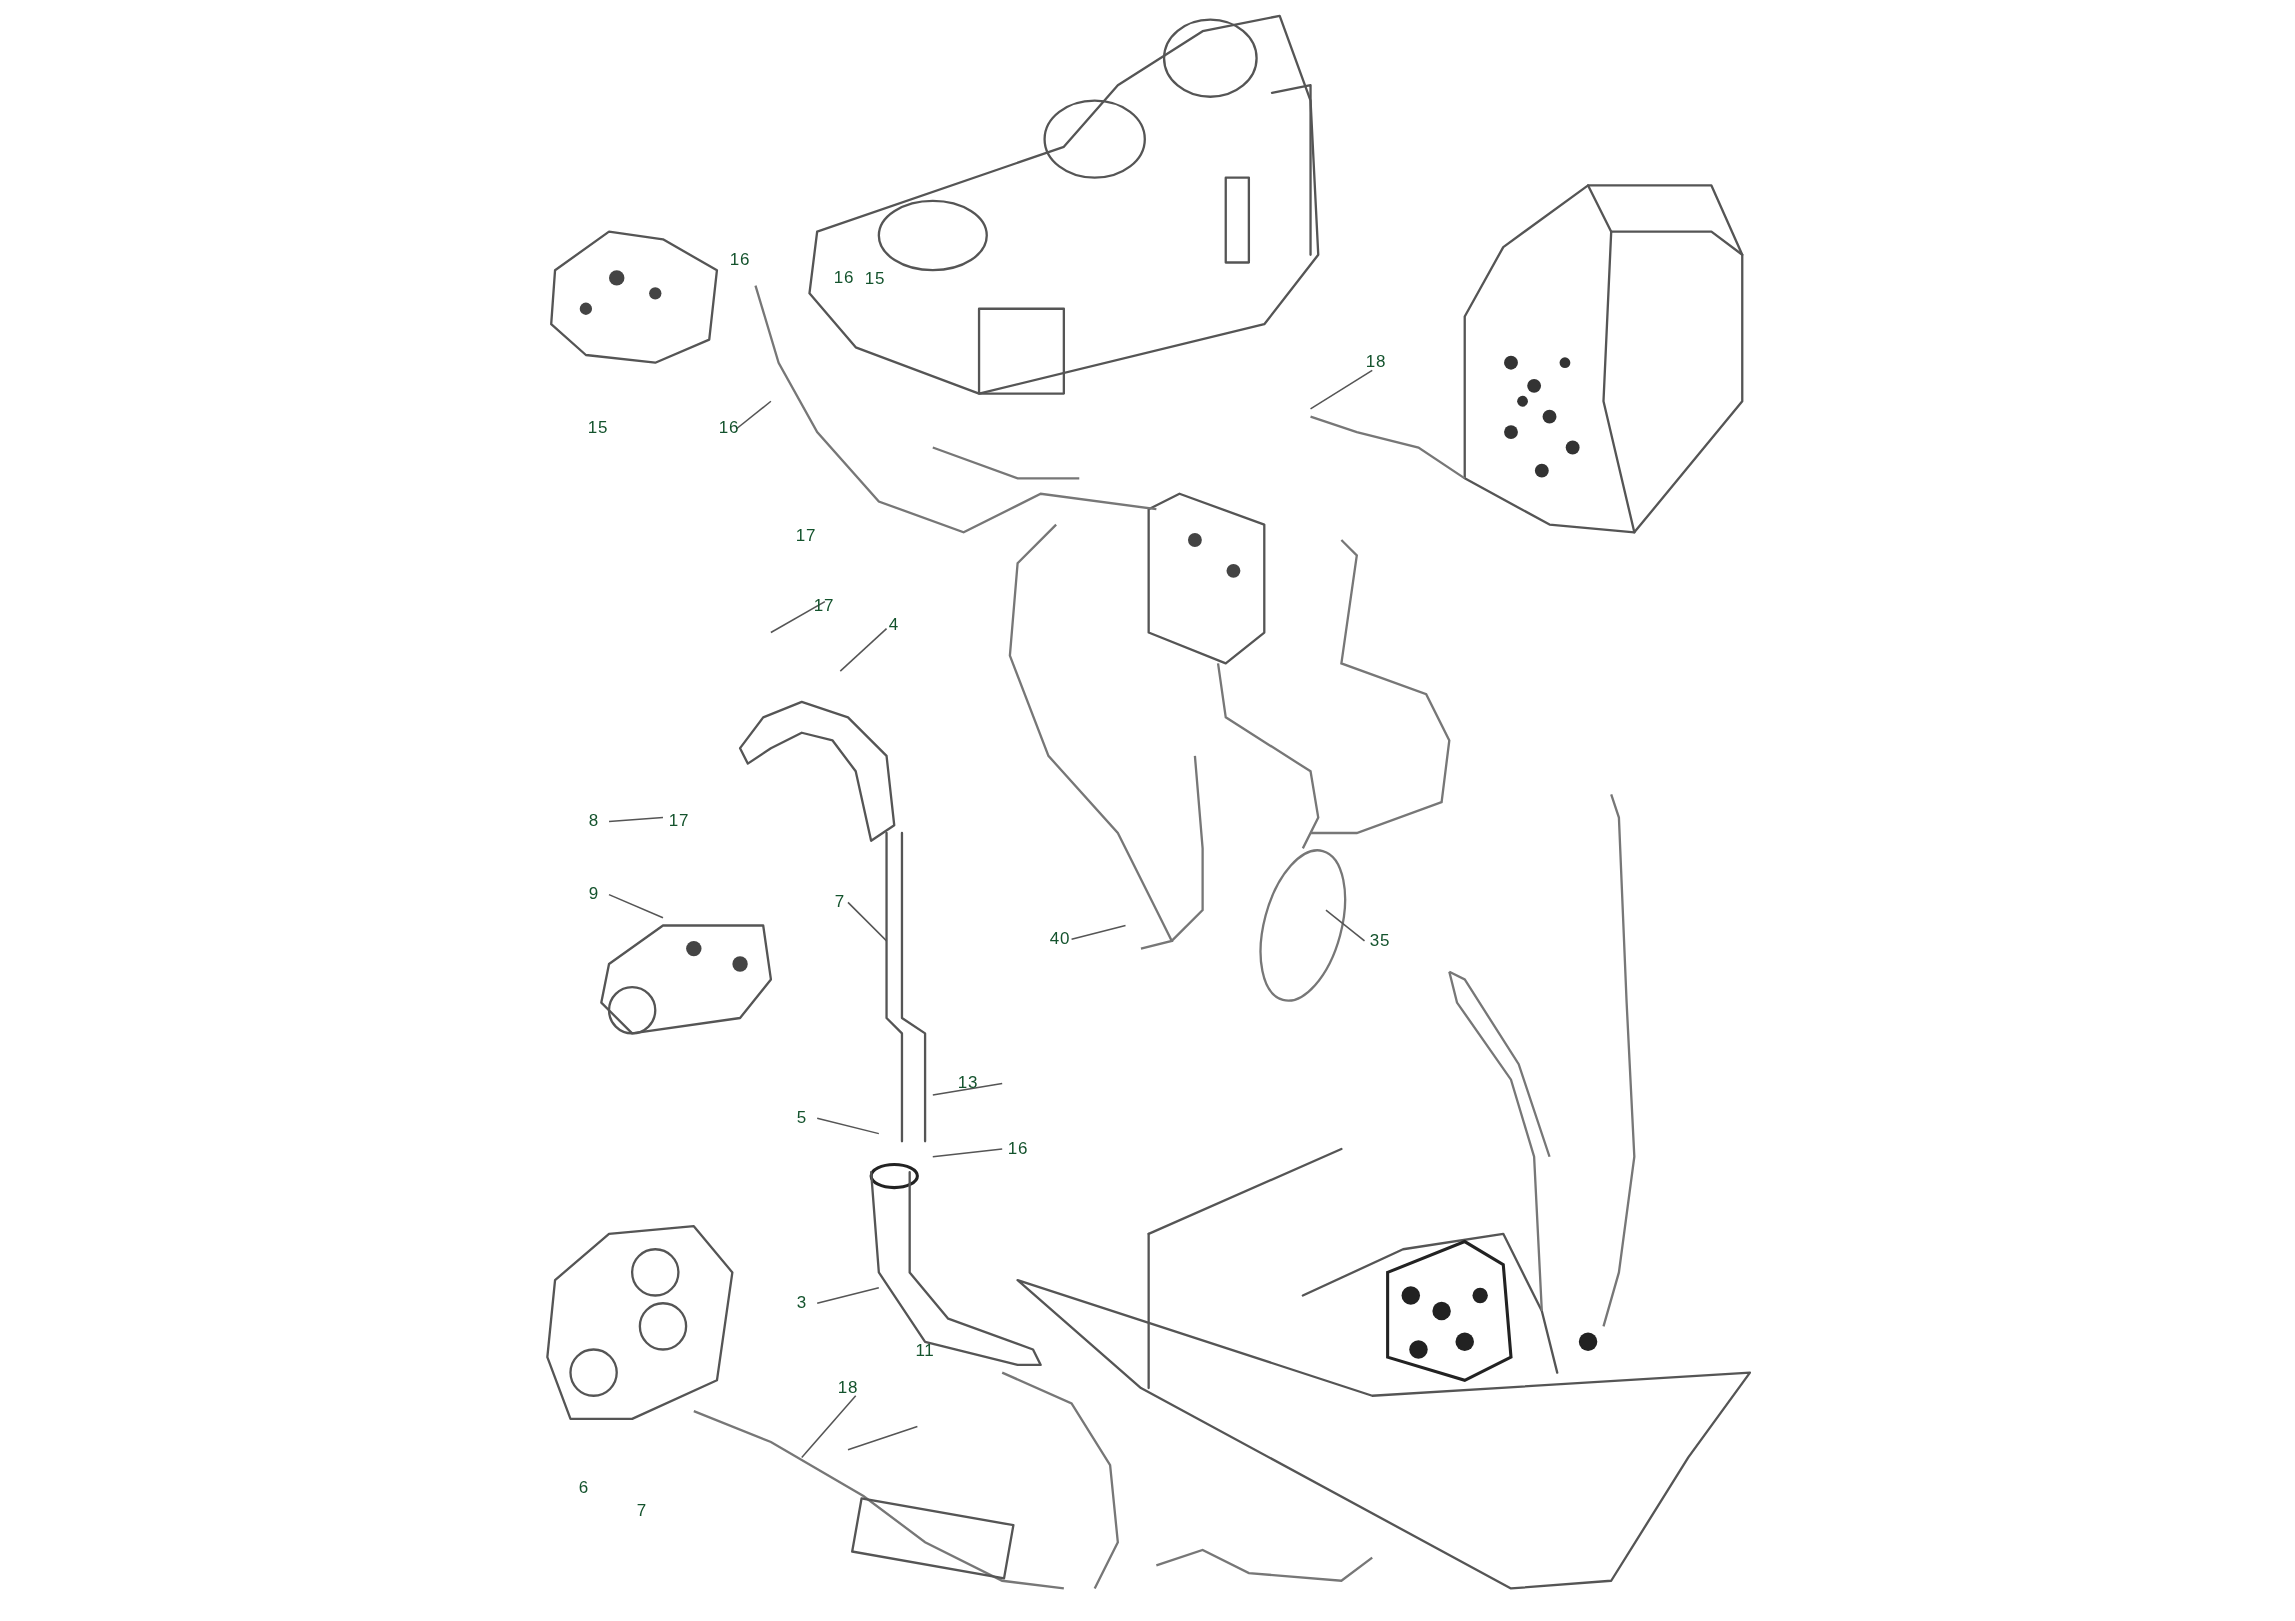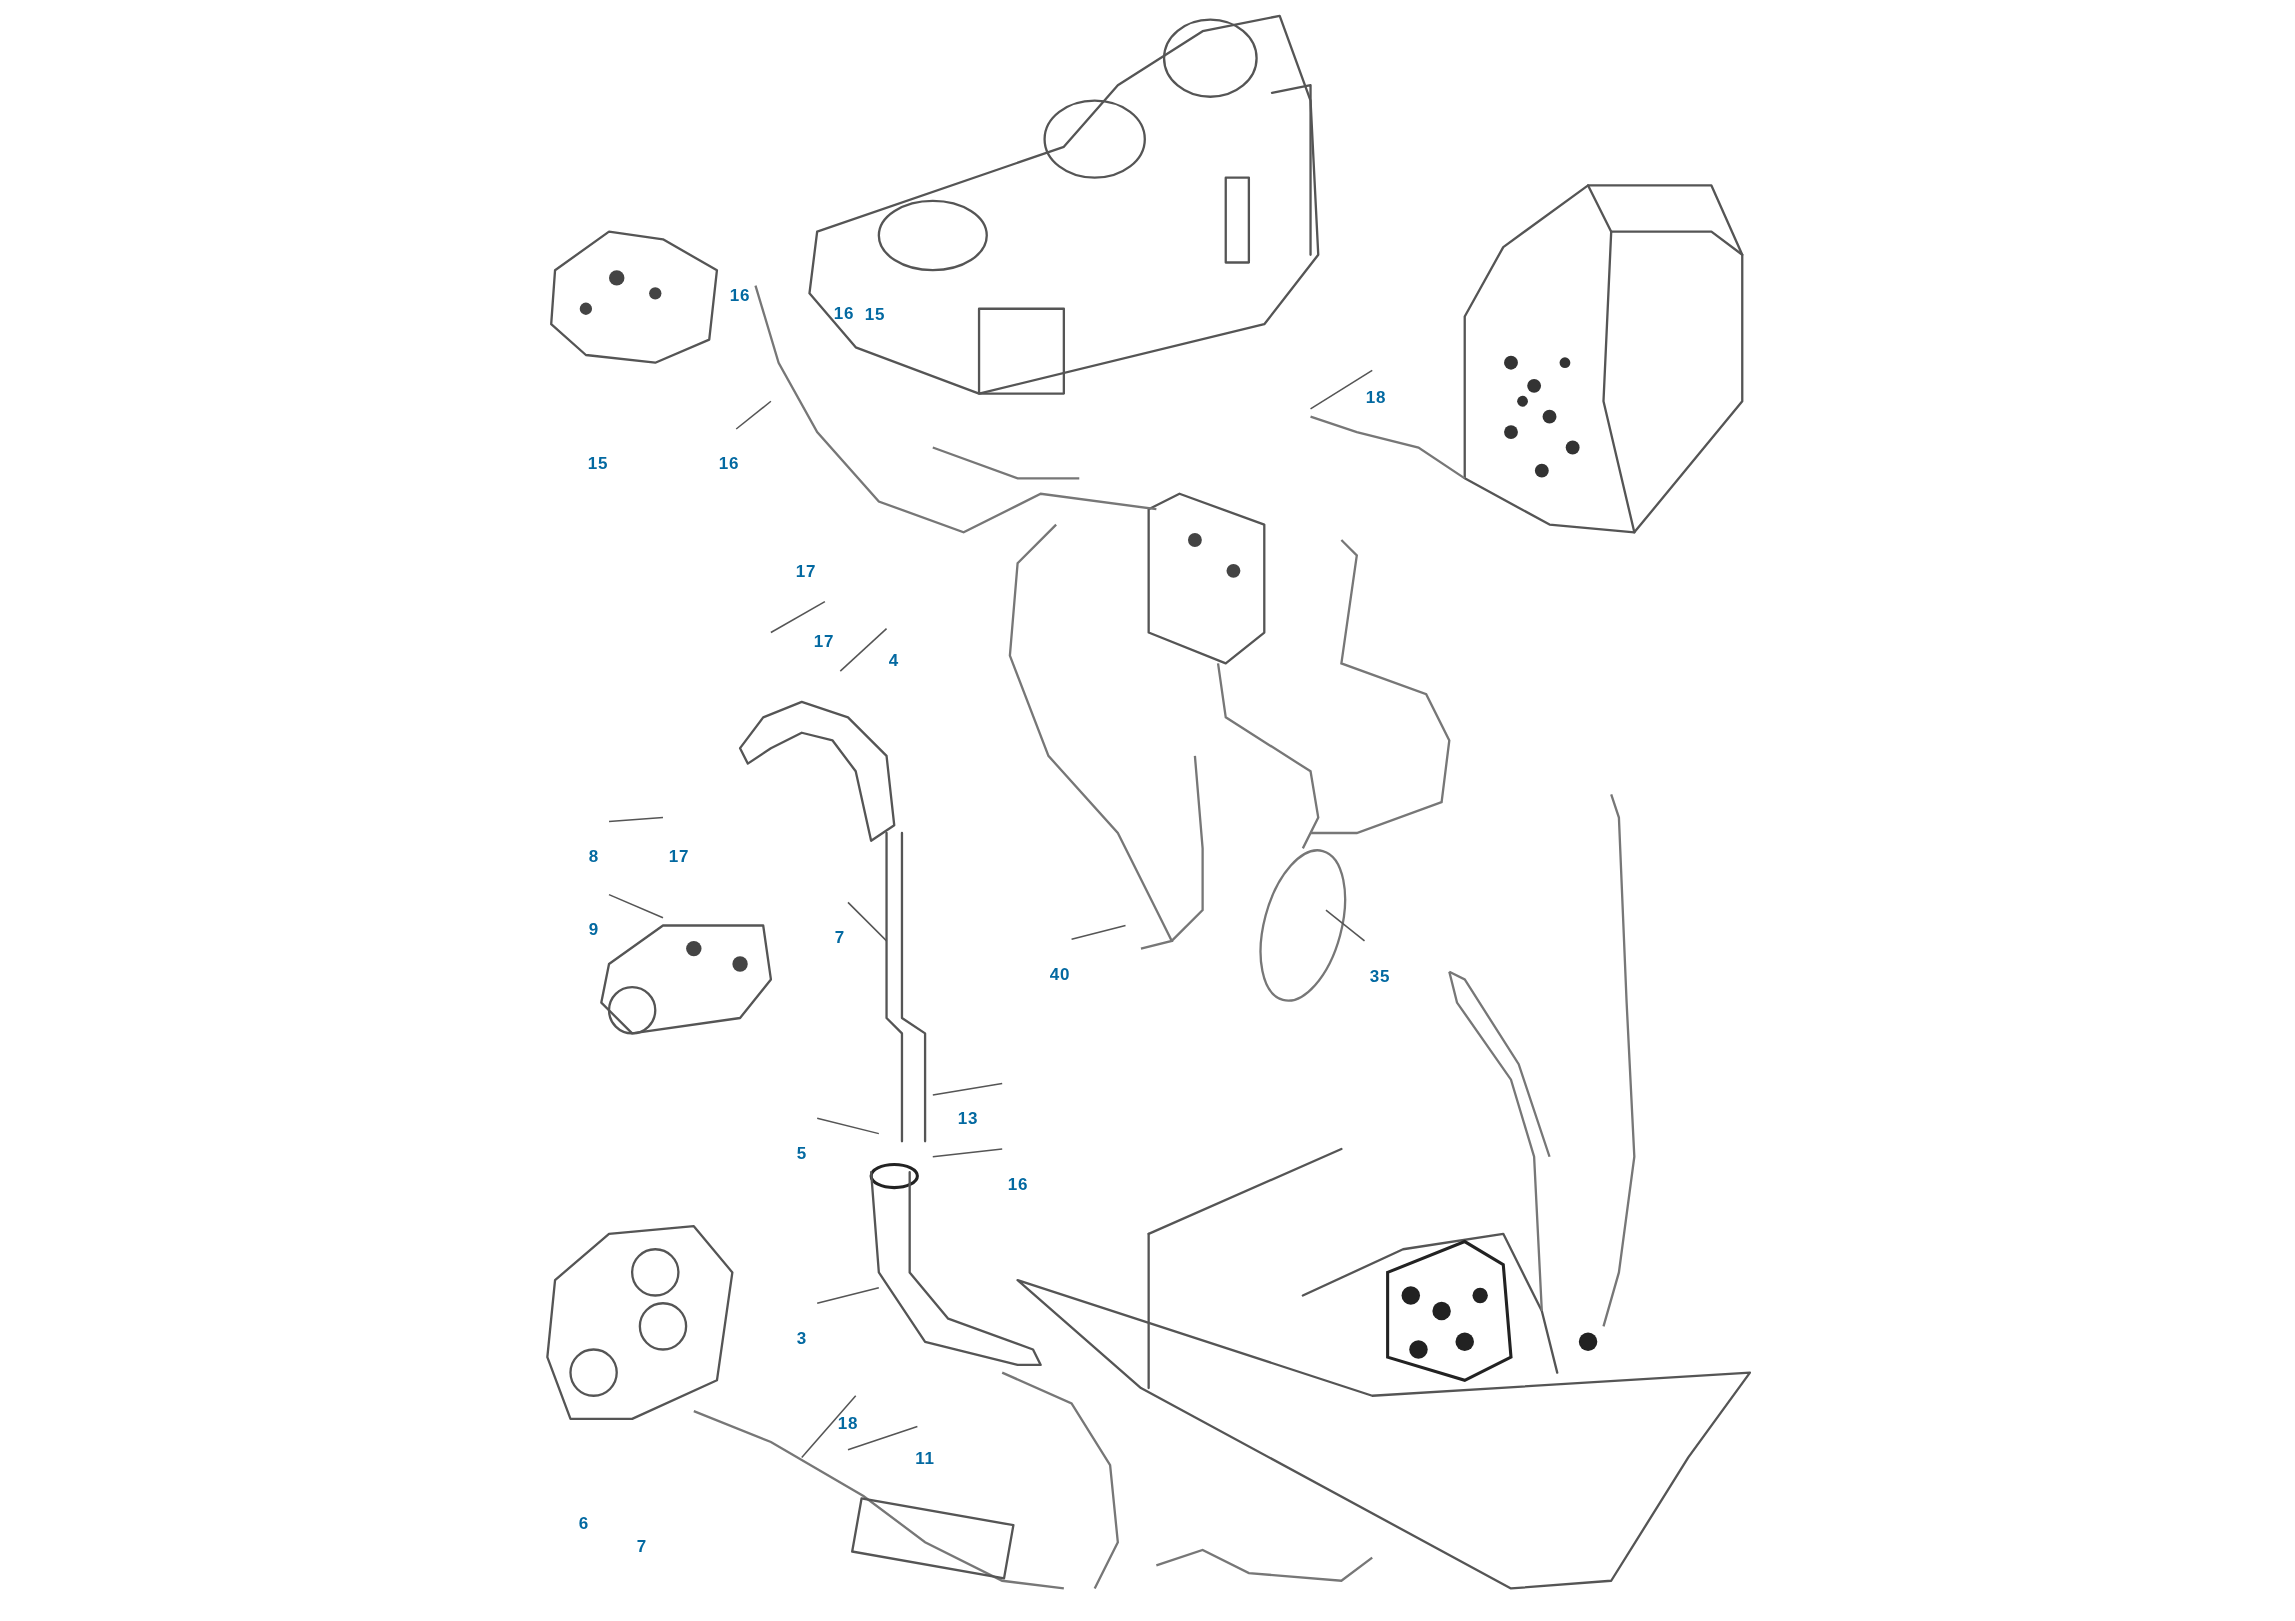--- a/index.html
+++ b/index.html
@@ -1,20 +1,20 @@
 <!DOCTYPE html>
 <html style="font-size:12.3px"><head>
 <meta charset="utf-8">
 <style>
   html, body { margin:0; padding:0; background:#ffffff; }
   body { width:2295px; height:1622px; position:relative; overflow:hidden;
          font-family:"Liberation Sans", sans-serif; }
   #diagram { position:absolute; left:0; top:0; width:2295px; height:1622px; }
-  .callout { position:absolute; font-size:17px; font-weight:bold; color:#0369a1;
-             transform:translate(-50%,-50%); white-space:nowrap; letter-spacing:0.8px;margin-top:36px; }
+  .callout { position:absolute; font-size:17px; font-weight:normal; color:#14532d;
+             transform:translate(-50%,-50%); white-space:nowrap; letter-spacing:0.8px; }
   svg .part { fill:none; stroke:#555; stroke-width:3; stroke-linejoin:round; stroke-linecap:round; }
   svg .part-dark { fill:none; stroke:#222; stroke-width:4; }
   svg .hose { fill:none; stroke:#777; stroke-width:3; }
   svg .leader { fill:none; stroke:#555; stroke-width:2; }
   svg .detail { fill:#444; stroke:none; }
 </style>
 </head>
 <body>
 
 <svg id="diagram" viewBox="0 0 2977 2103" xmlns="http://www.w3.org/2000/svg">
@@ -155,16 +155,16 @@
 <div class="callout" style="left:679px;top:821px">17</div>
 <div class="callout" style="left:594px;top:894px">9</div>
 <div class="callout" style="left:840px;top:902px">7</div>
 <div class="callout" style="left:1060px;top:939px">40</div>
 <div class="callout" style="left:1380px;top:941px">35</div>
 <div class="callout" style="left:968px;top:1083px">13</div>
 <div class="callout" style="left:802px;top:1118px">5</div>
 <div class="callout" style="left:1018px;top:1149px">16</div>
 <div class="callout" style="left:802px;top:1303px">3</div>
 <div class="callout" style="left:848px;top:1388px">18</div>
-<div class="callout" style="left:925px;top:1423px">11</div>
+<div class="callout" style="left:925px;top:1351px">11</div>
 <div class="callout" style="left:584px;top:1488px">6</div>
 <div class="callout" style="left:642px;top:1511px">7</div>
 
 
 </body></html>

